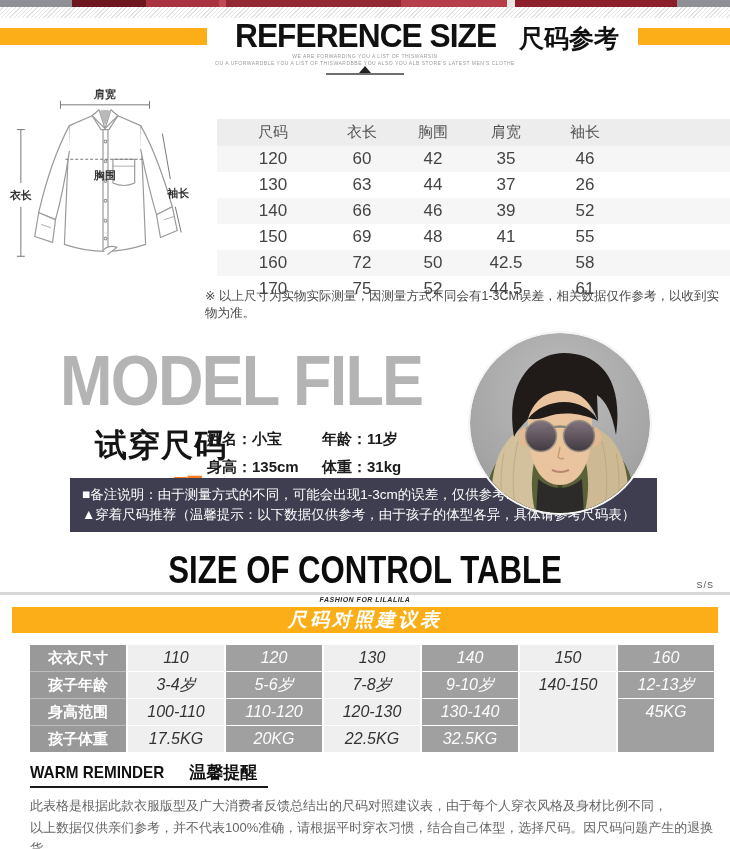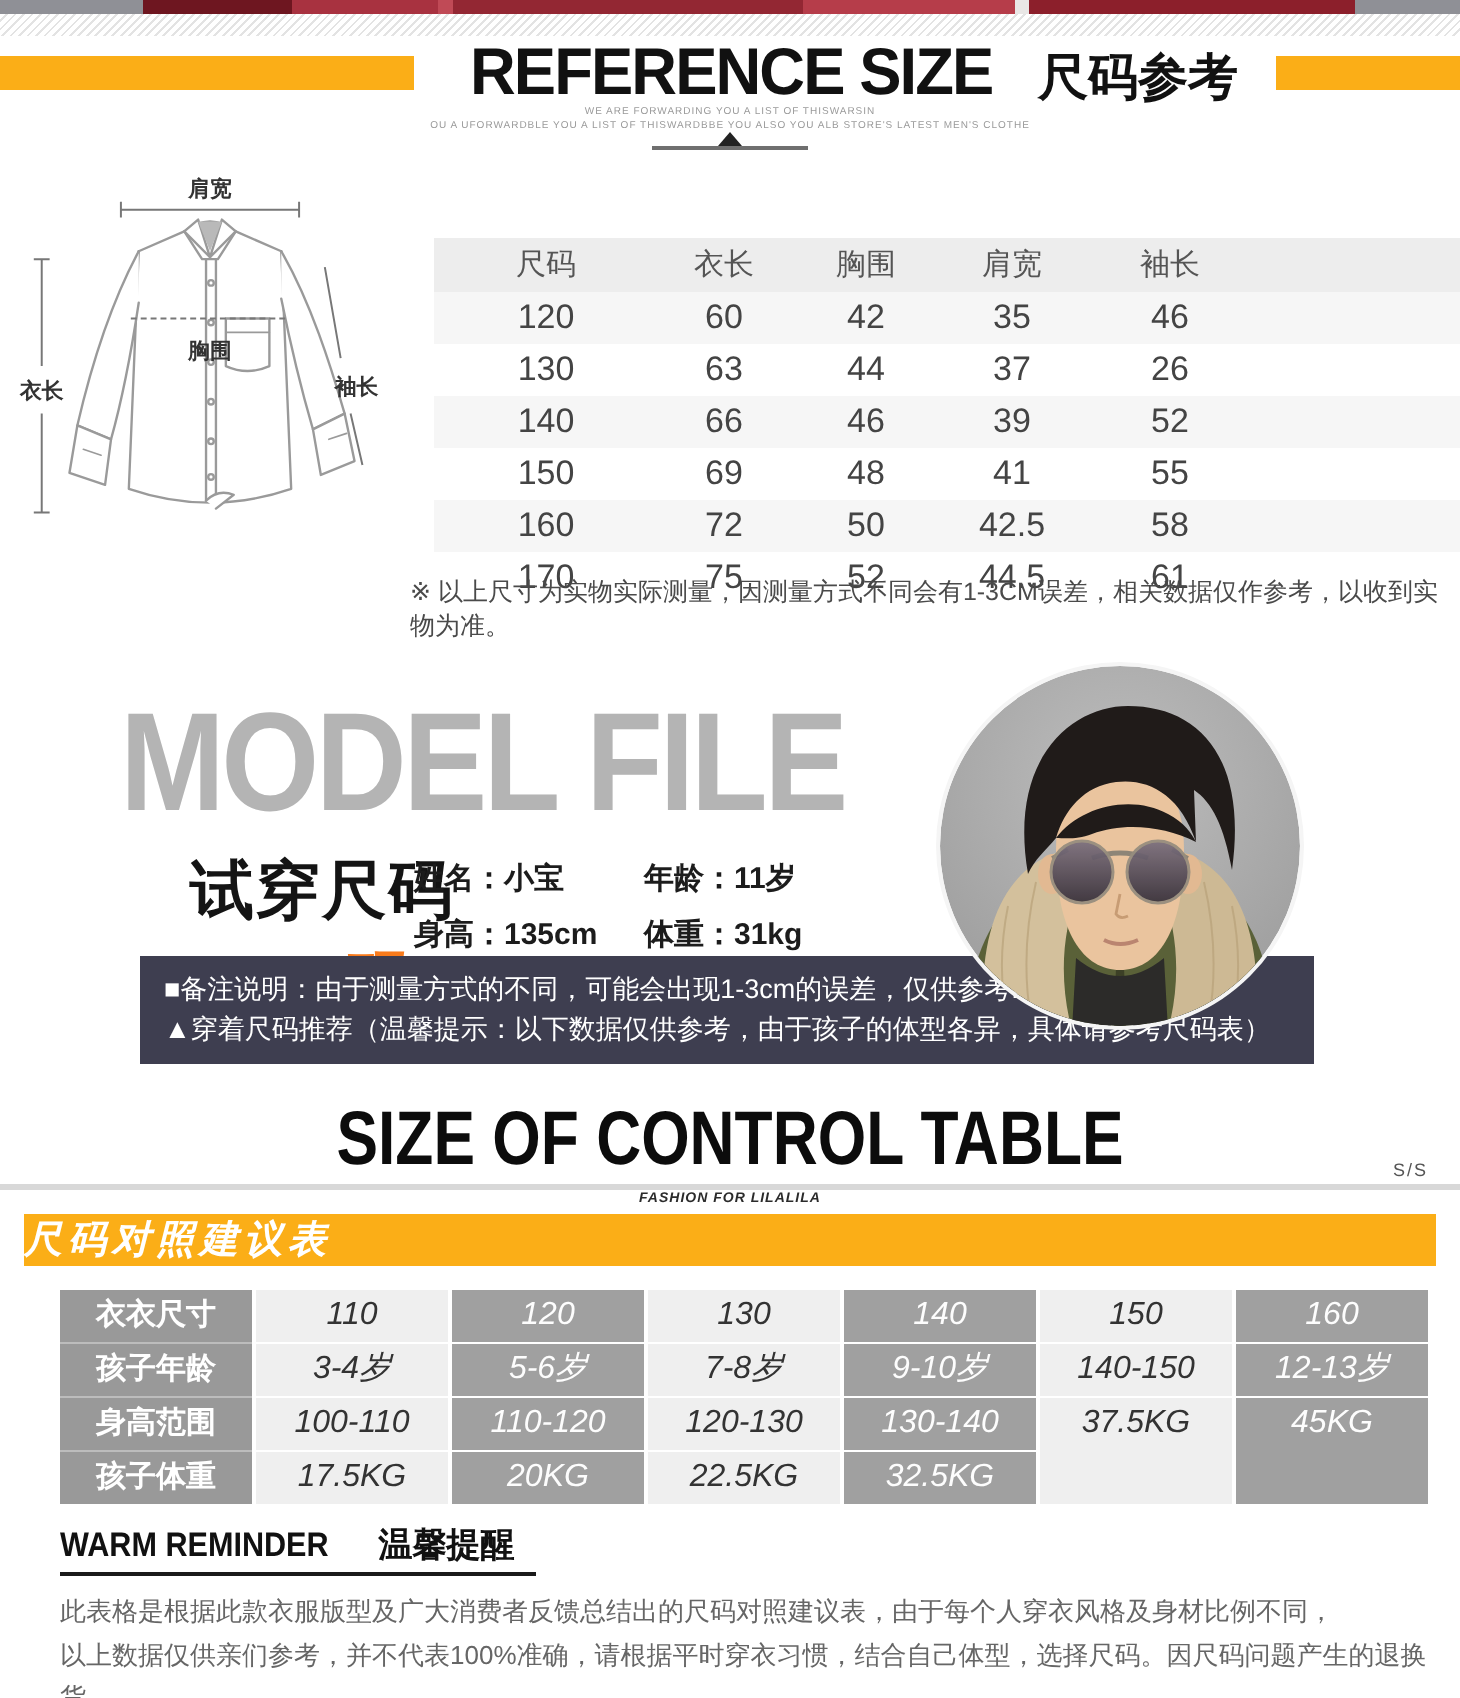--- a/index.html
+++ b/index.html
@@ -60,21 +60,21 @@
     box-shadow:0 0 0 2px #f5f5f5; }
 
   
   .control-title { left:0; top:549px; width:730px; text-align:center; font-size:38px; font-weight:bold; color:#0c0c0c;
     letter-spacing:0; transform:scaleX(.82); transform-origin:center; white-space:nowrap; }
   .ss-label { right:16px; top:580px; font-size:9px; color:#555; letter-spacing:1px; }
   .grey-rule { left:0; top:592px; width:730px; height:3px; background:#d8d8d8; }
   .fashion-sub { left:0; top:596px; width:730px; text-align:center; font-size:7px; font-weight:bold; font-style:italic; color:#2b2b2b; letter-spacing:.5px; }
   .yellow-banner { left:12px; top:607px; width:706px; height:26px; background:var(--accent,#fbae17);
     color:#fff; font-size:19px; font-weight:bold; font-style:italic; letter-spacing:3px;
-    display:flex; align-items:center; }
+    display:flex; align-items:center; justify-content:center; }
 
   
   .sg-table { left:30px; top:645px; width:684px; display:grid; grid-template-columns:repeat(7,1fr); column-gap:2px; }
   .sg-col { display:flex; flex-direction:column; }
   .sg-cell { height:26px; line-height:26px; text-align:center; font-size:16px; font-style:italic; }
   .sg-col .sg-cell + .sg-cell { border-top:1px solid #fff; height:27px; line-height:26px; }
   .sg-dark  { background:#a0a0a0; }
   .sg-dark .sg-cell { color:#fdfdfd; }
   .sg-light { background:#efefef; }
   .sg-light .sg-cell { color:#333; }
@@ -339,21 +339,20 @@
     </div>
     <div class="sg-col sg-dark">
       <div class="sg-cell">140</div>
       <div class="sg-cell">9-10岁</div>
       <div class="sg-cell">130-140</div>
       <div class="sg-cell">32.5KG</div>
     </div>
     <div class="sg-col sg-light">
       <div class="sg-cell">150</div>
       <div class="sg-cell">140-150</div>
-      <div class="sg-cell">37.5KG</div>
     </div>
     <div class="sg-col sg-dark">
       <div class="sg-cell">160</div>
       <div class="sg-cell">12-13岁</div>
       <div class="sg-cell">45KG</div>
     </div>
   </div>
 
 <div class="abs warm-head">
   <span class="en">WARM REMINDER</span>

